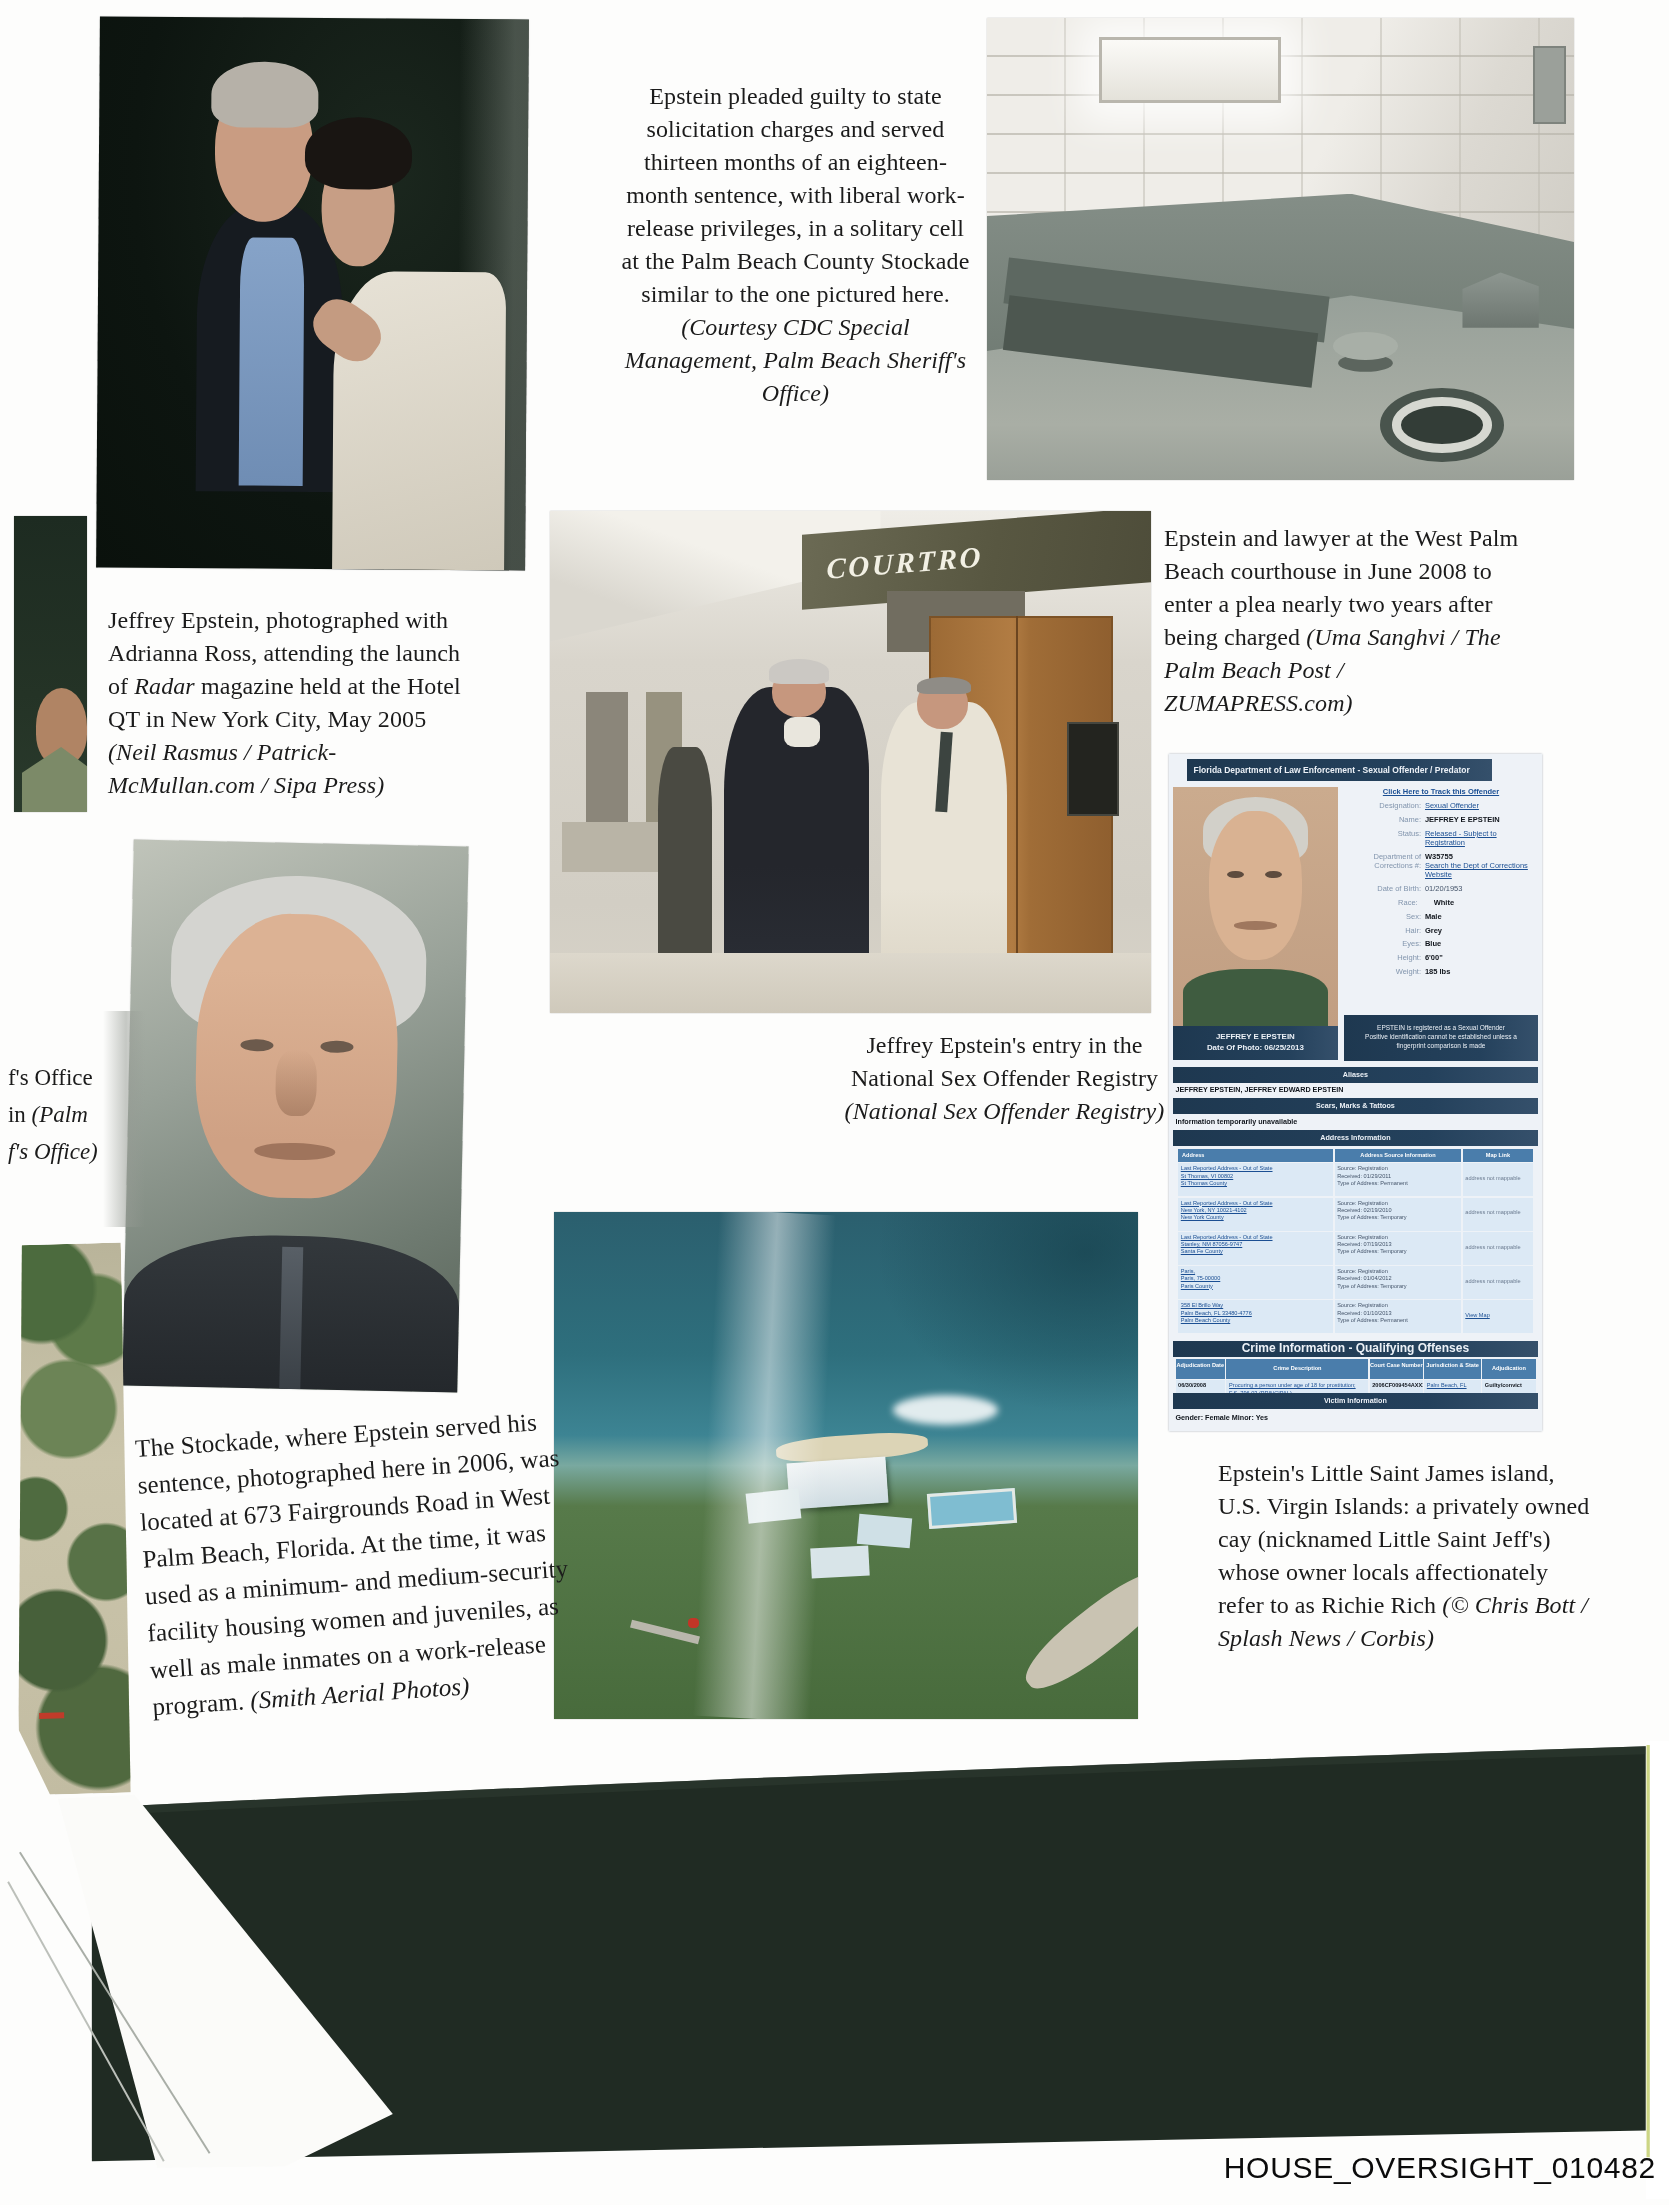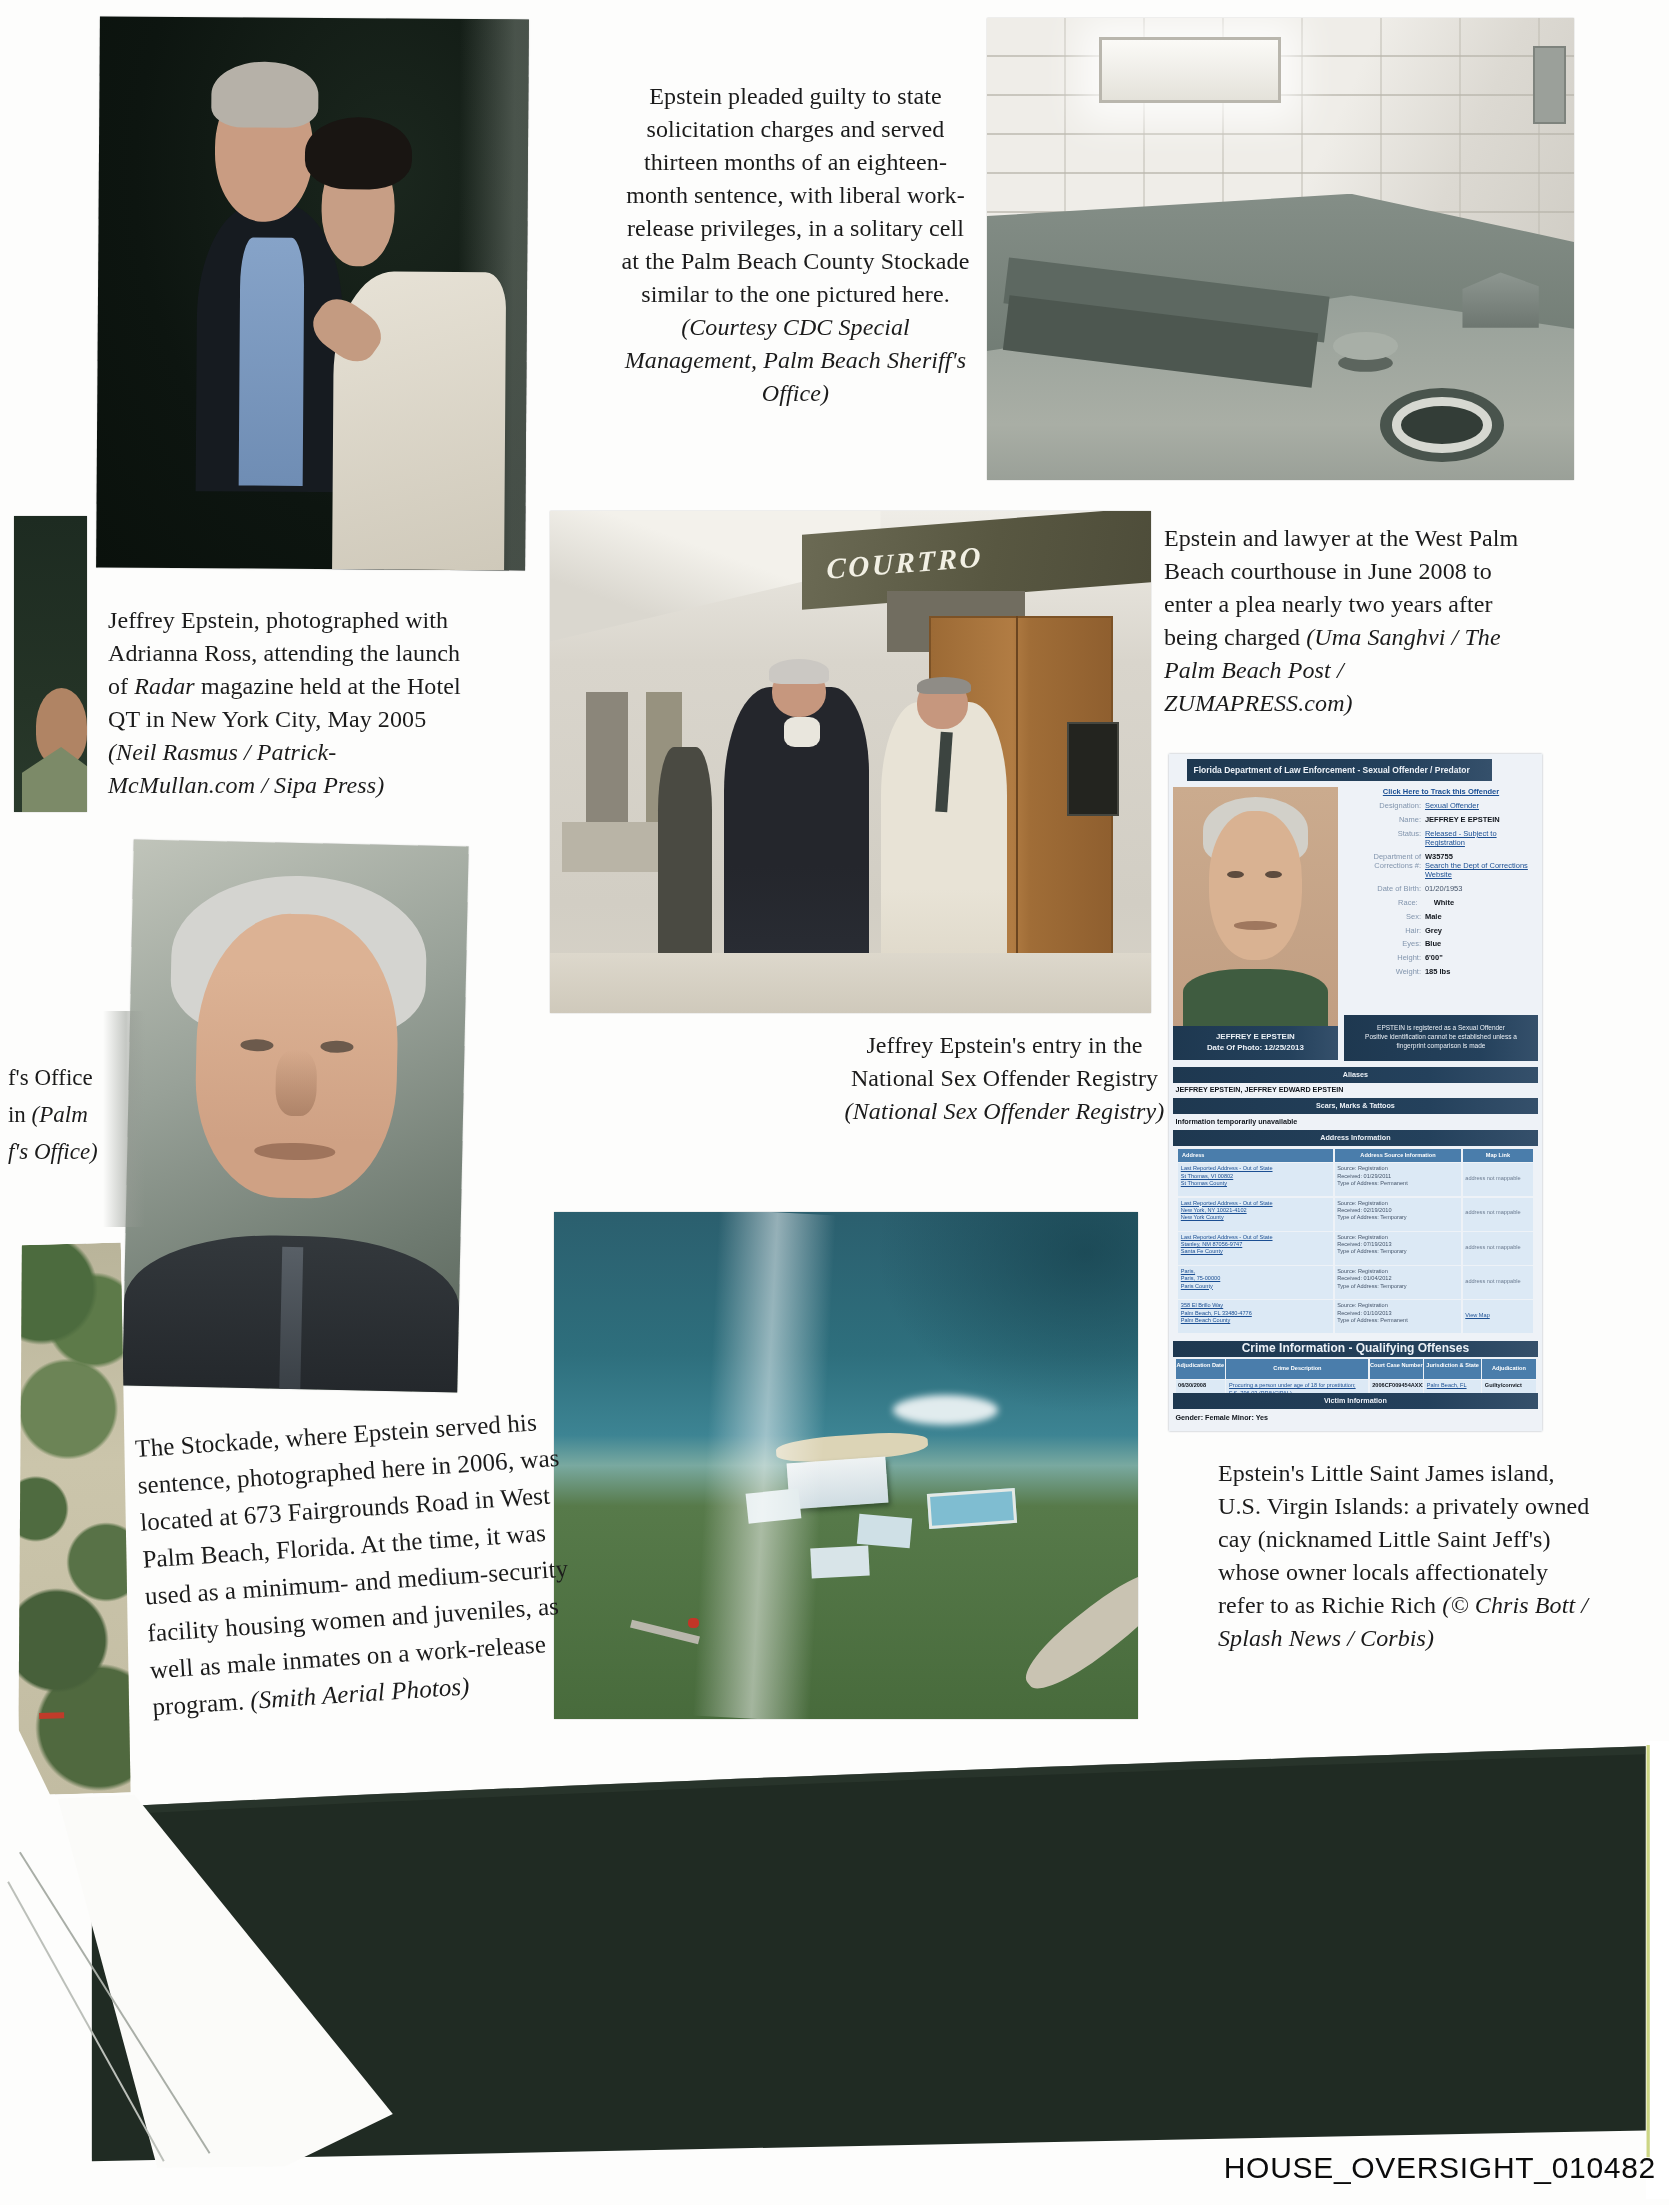--- a/index.html
+++ b/index.html
@@ -145,21 +145,21 @@
     <div class="abs" style="left:3.9px;top:33px;width:165px;height:240px;background:linear-gradient(180deg,#cbab8e,#c19e82);overflow:hidden;">
       <div class="shape" style="left:18%;top:4%;width:64%;height:28%;background:#d2d0c9;border-radius:50% 50% 30% 30%;"></div>
       <div class="shape" style="left:22%;top:10%;width:56%;height:62%;background:#d9b292;border-radius:46%;"></div>
       <div class="shape" style="left:33%;top:35%;width:10%;height:3%;background:#5d4b3e;border-radius:50%;"></div>
       <div class="shape" style="left:56%;top:35%;width:10%;height:3%;background:#5d4b3e;border-radius:50%;"></div>
       <div class="shape" style="left:37%;top:56%;width:26%;height:3.4%;background:rgba(120,80,60,.6);border-radius:50%;"></div>
       <div class="shape" style="left:6%;top:76%;width:88%;height:24%;background:#3f5c40;border-radius:40% 40% 0 0;"></div>
     </div>
     <div class="abs bar-dark" style="left:3.9px;top:272px;width:165px;height:34px;font-size:7.9px;line-height:11px;padding-top:5.2px;box-sizing:border-box;">
       <div>JEFFREY E EPSTEIN</div>
-      <div>Date Of Photo: 12/25/2013</div>
+      <div>Date Of Photo: 06/25/2013</div>
     </div>
 
     <div class="abs" style="left:175px;top:33px;width:194px;height:223px;font-size:7.5px;line-height:9.2px;">
       <div class="link" style="text-align:center;font-weight:bold;margin-bottom:5.2px;">Click Here to Track this Offender</div>
       <div style="display:flex;margin-bottom:4.6px;">
           <div class="rf-label" style="width:77px;padding-right:3.9px;">Designation:</div>
           <div class="link cell" style="width:109px;">Sexual Offender</div>
         </div>
       <div style="display:flex;margin-bottom:4.6px;">
           <div class="rf-label" style="width:77px;padding-right:3.9px;">Name:</div>

